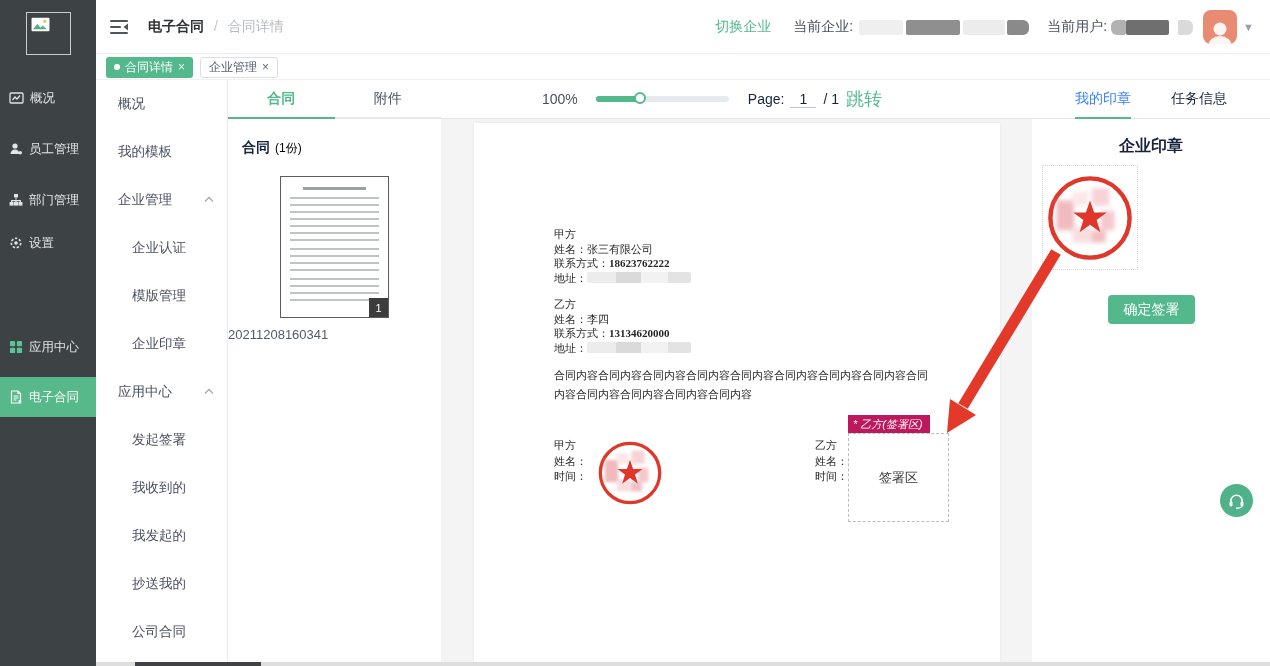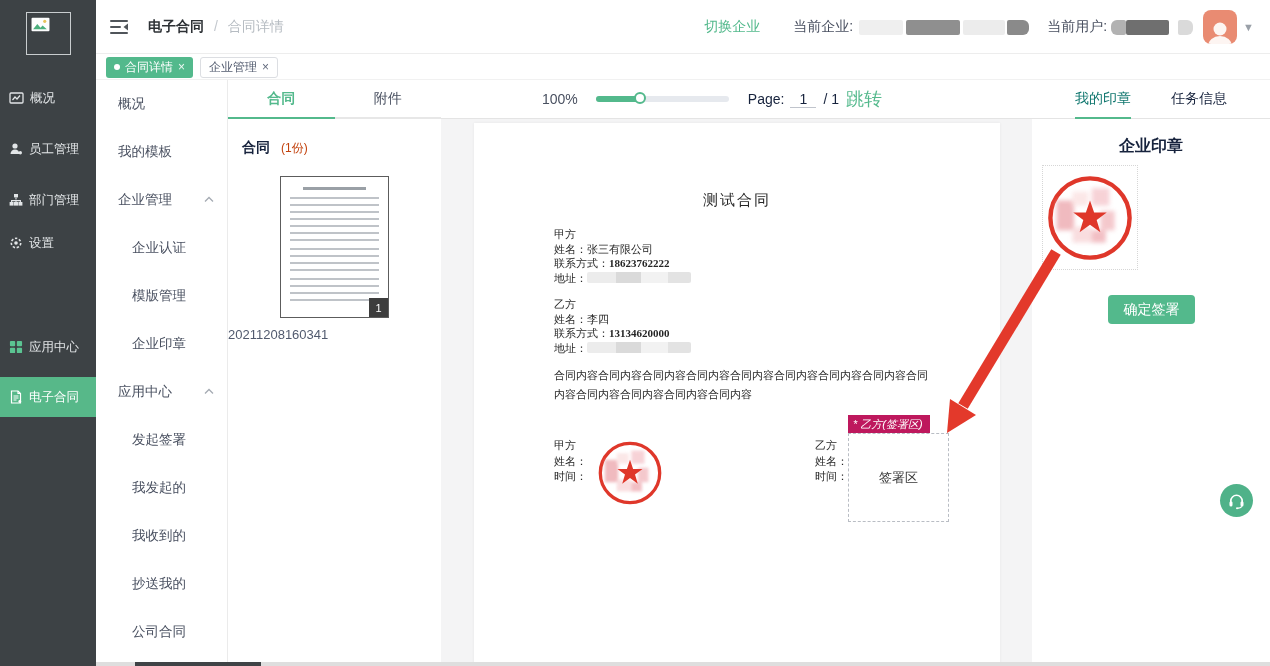--- a/index.html
+++ b/index.html
@@ -13,21 +13,21 @@
   .side-item svg { flex:0 0 auto; }
   .side-item.active { background:#57b889; color:#fff; }
 
   
   .header { position:absolute; left:96px; top:0; width:1174px; height:54px; background:#fff; border-bottom:1px solid #ededed; display:flex; align-items:center; padding:0 16px 0 14px; z-index:4; }
   .crumb { margin-left:20px; font-size:14px; }
   .crumb .sec { color:#2d3135; font-weight:bold; }
   .crumb .sep { color:#c3c8ce; margin:0 6px; }
   .crumb .cur { color:#b6bcc2; }
   .hspacer { flex:1; }
-  .switch-co { color:#53b98c; font-size:14px; cursor:pointer; margin-right:33px; }
+  .switch-co { color:#53b98c; font-size:14px; cursor:pointer; margin-right:22px; }
   .hlabel { color:#495060; font-size:14px; }
   .rd { display:inline-block; height:15px; border-radius:2px; vertical-align:-3px; }
   .avatar { width:34px; height:34px; border-radius:8px; background:#e98b72; margin-left:10px; display:flex; align-items:flex-end; justify-content:center; overflow:hidden; }
   .caret { color:#9aa0a8; font-size:11px; margin-left:6px; }
 
   
   .tabrow { position:absolute; left:96px; top:55px; width:1174px; height:25px; background:#fff; border-bottom:1px solid #f1f1f1; display:flex; align-items:center; gap:7px; padding-left:10px; z-index:4; }
   .wtab { height:21px; display:inline-flex; align-items:center; gap:5px; padding:0 8px; font-size:12px; border-radius:3px; cursor:pointer; }
   .wtab.active { background:#53b98c; color:#fff; }
   .wtab.inactive { border:1px solid #dcdee2; color:#515a6e; background:#fff; }
@@ -39,21 +39,21 @@
   .snav-item { height:48px; display:flex; align-items:center; padding-left:22px; font-size:13.5px; color:#495060; position:relative; cursor:pointer; }
   .snav-item.l2 { padding-left:36px; }
   .snav-item .chev { position:absolute; right:13px; top:20px; }
 
   
   .panel { position:absolute; left:228px; top:80px; width:213px; height:582px; background:#fff; z-index:3; }
   .ptabs { display:flex; height:39px; }
   .ptab { flex:1; display:flex; align-items:center; justify-content:center; font-size:14px; color:#495060; border-bottom:2px solid #e7e7e7; cursor:pointer; }
   .ptab.active { color:#53b98c; border-bottom-color:#53b98c; font-weight:bold; }
   .plist-title { margin:20px 0 0 14px; font-size:14px; color:#17233d; font-weight:bold; }
-  .plist-title .cnt { color:#c2410c; font-weight:normal; font-size:12px; margin-left:11px; }
+  .plist-title .cnt { color:#000000; font-weight:normal; font-size:12px; margin-left:5px; }
   .thumb { position:relative; width:109px; height:142px; margin:19px auto 0; border:1px solid #5c5c5c; background:#fff; cursor:pointer; }
   .thumb-title { width:58%; height:3px; background:#9aa0a6; margin:10px auto 7px; }
   .thumb-lines { margin:0 9px 0 9px; height:44px; background:repeating-linear-gradient(to bottom,#bfc3c8 0 2px,transparent 2px 7px); }
   .thumb-lines.short { height:23px; margin-top:7px; }
   .thumb-badge { position:absolute; right:0; bottom:0; width:19px; height:19px; background:#3d3d3d; color:#fff; font-size:11px; display:flex; align-items:center; justify-content:center; }
   .thumb-caption { text-align:left; margin-top:9px; font-size:13px; color:#515a6e; }
 
   
   .viewer { position:absolute; left:441px; top:80px; width:591px; height:586px; background:#f4f4f5; z-index:2; }
   .vtoolbar { height:39px; background:#fff; border-bottom:1px solid #e4e4e4; display:flex; align-items:center; padding-left:101px; }
@@ -78,21 +78,21 @@
   .d-sign { position:absolute; top:315px; font-size:11px; line-height:15.5px; }
   .d-sign.a { left:80px; } .d-sign.b { left:341px; }
   .d-stamp { position:absolute; left:123px; top:317px; }
   .d-tag { position:absolute; left:374px; top:292px; width:82px; height:18px; background:#be185d; color:#fff; font-size:11px; font-style:italic; display:flex; align-items:center; padding-left:5px; font-family:"Liberation Sans",sans-serif; }
   .d-zone { position:absolute; left:374px; top:310px; width:101px; height:89px; border:1px dashed #b9bdc4; display:flex; align-items:center; justify-content:center; font-family:"Liberation Sans",sans-serif; font-size:13px; color:#333; cursor:pointer; }
 
   
   .rpanel { position:absolute; left:1032px; top:80px; width:238px; height:586px; background:#fff; z-index:3; }
   .rtabs { display:flex; justify-content:center; gap:40px; height:39px; border-bottom:1px solid #e4e4e4; }
   .rtab { display:flex; align-items:center; font-size:14px; color:#17233d; border-bottom:2px solid transparent; margin-bottom:-1px; cursor:pointer; }
-  .rtab.active { color:#0f766e; border-bottom-color:#53b98c; }
+  .rtab.active { color:#3b82f6; border-bottom-color:#53b98c; }
   .rtitle { text-align:center; margin-top:17px; font-size:16px; font-weight:bold; color:#17233d; }
   .rseal-box { position:absolute; left:10px; top:85px; width:96px; height:105px; border:1px dotted #d6d6d6; display:flex; align-items:center; justify-content:center; cursor:pointer; }
   .rconfirm { position:absolute; left:76px; top:215px; width:87px; height:29px; background:#53b98c; color:#fff; font-size:14px; border:none; border-radius:4px; display:flex; align-items:center; justify-content:center; cursor:pointer; }
 
   
   .help-btn { position:absolute; left:1220px; top:484px; width:33px; height:33px; border-radius:50%; background:#4fb289; display:flex; align-items:center; justify-content:center; z-index:30; cursor:pointer; }
   .arrow-svg { position:absolute; left:0; top:0; z-index:40; pointer-events:none; }
   .bottom-strip { position:absolute; left:96px; bottom:0; width:1174px; height:4px; background:#dedede; z-index:6; }
   .bottom-strip .thumbbar { position:absolute; left:39px; top:0; width:126px; height:4px; background:#3f4346; }
 </style>
@@ -250,24 +250,24 @@
     <div class="snav-item">
       <span>应用中心</span>
       <svg class="chev" width="10" height="7" viewBox="0 0 10 7">
           <path d="M1 5.5 L5 1.5 L9 5.5" fill="none" stroke="#a5abb3" stroke-width="1.3"></path>
         </svg>
     </div>
     <div class="snav-item l2">
         <span>发起签署</span>
       </div>
     <div class="snav-item l2">
+        <span>我收到的</span>
+      </div>
+    <div class="snav-item l2">
         <span>我发起的</span>
-      </div>
-    <div class="snav-item l2">
-        <span>我收到的</span>
       </div>
     <div class="snav-item l2">
         <span>抄送我的</span>
       </div>
     <div class="snav-item l2">
         <span>公司合同</span>
       </div>
   </div>
 
   <div class="panel">
@@ -295,21 +295,20 @@
         <div class="fill"></div>
         <div class="handle"></div>
       </div>
       <span class="vpagelabel">Page:</span>
       <div class="vpageinput">1</div>
       <span class="vpagetotal">/ 1</span>
       <span class="vjump">跳转</span>
     </div>
 
     <div class="docpage">
-      <div class="d-title">测试合同</div>
 
       <div class="d-block a">
         <div>甲方</div>
         <div>姓名：张三有限公司</div>
         <div><span>联系方式：</span><span class="d-bold">18623762222</span></div>
         <div><span>地址：</span><span class="d-redact"></span></div>
       </div>
 
       <div class="d-block b">
         <div>乙方</div>

